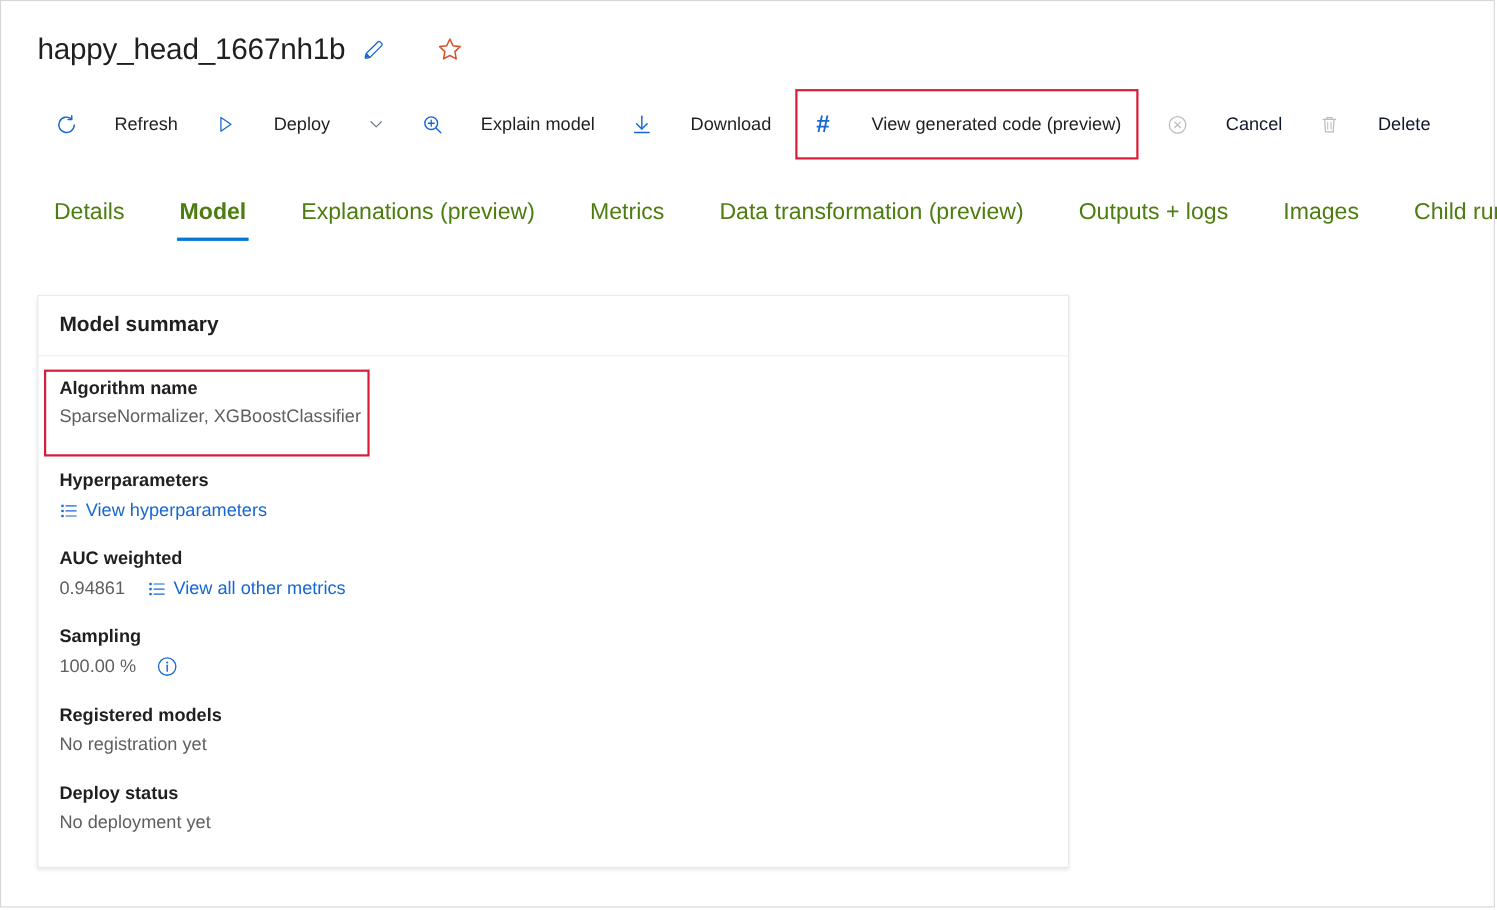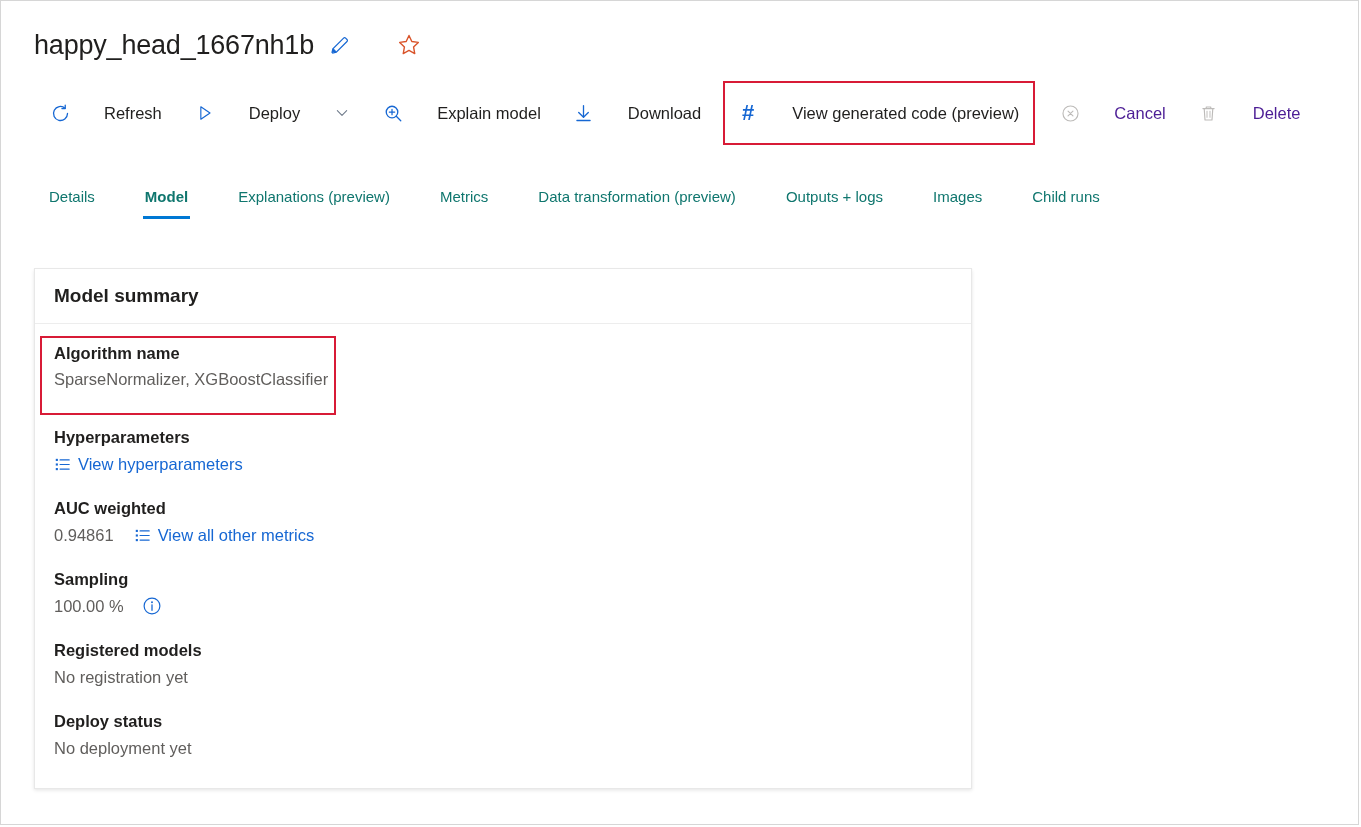--- a/index.html
+++ b/index.html
@@ -79,21 +79,21 @@
   .cmd .glyph {
     display: inline-flex;
     align-items: center;
     justify-content: center;
     width: 22px;
     height: 22px;
     margin-right: 11px;
     flex: none;
   }
   .cmd.disabled {
-    color: #4c1d95;
+    color: #0f172a;
     cursor: default;
   }
   .cmd .chev {
     margin-left: 12px;
     display: inline-flex;
     align-items: center;
   }
   .cmd-highlight {
     position: relative;
     border: 2px solid #d81b36;
@@ -113,22 +113,22 @@
   .tabs {
     position: absolute;
     left: 38px;
     top: 172px;
     display: flex;
     align-items: flex-end;
     height: 46px;
   }
   .tab {
     position: relative;
-    font-size: 15px;
-    color: #0f766e;
+    font-size: 21px;
+    color: #4d7c0f;
     padding: 0 10px 14px 10px;
     margin-right: 30px;
     cursor: pointer;
     white-space: nowrap;
   }
   .tab:last-child { margin-right: 0; }
   .tab.active {
     font-weight: 700;
   }
   .tab.active::after {

